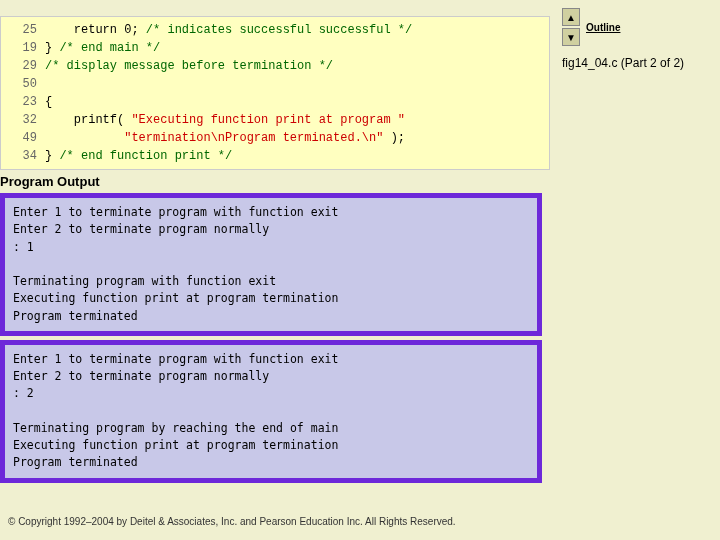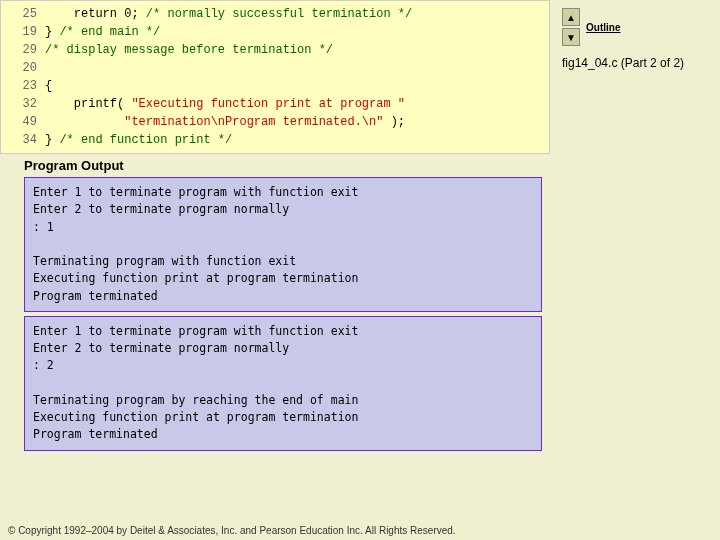--- a/index.html
+++ b/index.html
@@ -16,20 +16,21 @@
     .main-container {
       display: flex;
       width: 720px;
       height: 540px;
     }
 
     .left-panel {
       width: 550px;
       display: flex;
       flex-direction: column;
+      margin-top: 16px;
     }
 
     .right-panel {
       width: 170px;
       display: flex;
       flex-direction: column;
       padding: 8px 12px;
       background: #f0f0d0;
     }
 
@@ -57,41 +58,41 @@
       color: #000;
       white-space: pre;
     }
 
     .code-text .comment { color: #006600; }
     .code-text .string { color: #cc0000; }
 
     
     .output-section {
       background: #c8c8e8;
-      border: 1px solid #6d28d9;
+      border: 5px solid #6d28d9;
       margin: 4px 0;
       padding: 6px 8px;
     }
 
     .output-text {
       white-space: pre;
       line-height: 1.5;
       font-size: 11.5px;
     }
 
     .program-output-label {
       font-family: Arial, sans-serif;
       font-size: 13px;
       font-weight: bold;
       color: #000;
       margin-bottom: 4px;
     }
 
     .output-wrapper {
-      padding: 4px 8px 8px 24px;
+      padding: 4px 8px 8px 0;
     }
 
     
     .outline-container {
       display: flex;
       align-items: center;
       gap: 6px;
       margin-bottom: 8px;
     }
 
@@ -124,49 +125,49 @@
     .fig-label {
       font-family: Arial, sans-serif;
       font-size: 12px;
       color: #000;
       line-height: 1.5;
       margin-bottom: 12px;
     }
 
     .copyright {
       position: absolute;
-      bottom: 4px;
+      bottom: 13px;
       left: 8px;
       font-family: Arial, sans-serif;
       font-size: 10px;
       color: #333;
     }
   </style>
 </head>
 <body>
 
 <div class="main-container">
 
   <div class="left-panel">
 
     <div class="code-section">
       <div class="code-line">
         <span class="line-num">25</span>
-        <span class="code-text">    return 0; <span class="comment">/* normally successful termination */</span></span>
+        <span class="code-text">    return 0; <span class="comment">/* indicates successful successful */</span></span>
       </div>
       <div class="code-line">
         <span class="line-num">19</span>
         <span class="code-text">} <span class="comment">/* end main */</span></span>
       </div>
       <div class="code-line">
         <span class="line-num">29</span>
         <span class="code-text"><span class="comment">/* display message before termination */</span></span>
       </div>
       <div class="code-line">
-        <span class="line-num">20</span>
+        <span class="line-num">50</span>
       </div>
       <div class="code-line">
         <span class="line-num">23</span>
         <span class="code-text">{</span>
       </div>
       <div class="code-line">
         <span class="line-num">32</span>
         <span class="code-text">    printf( <span class="string">"Executing function print at program "</span></span>
       </div>
       <div class="code-line">

